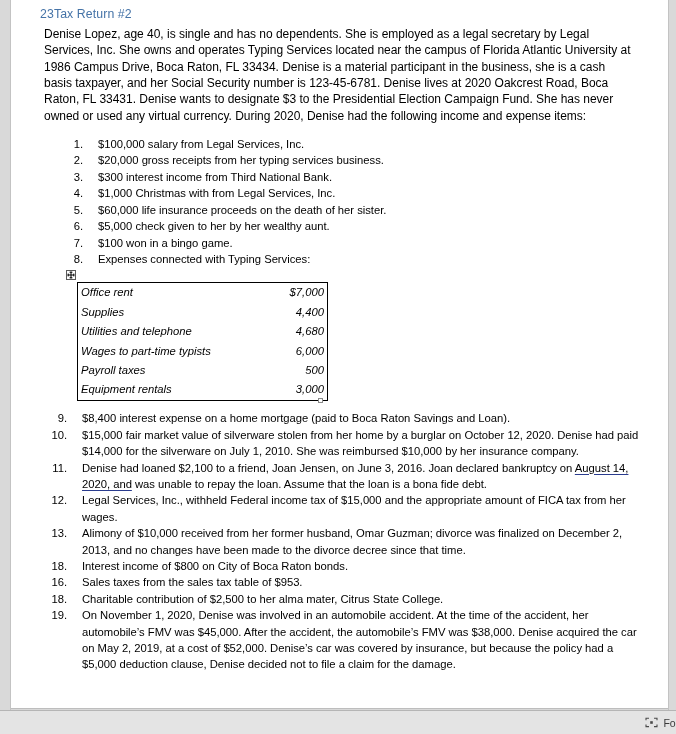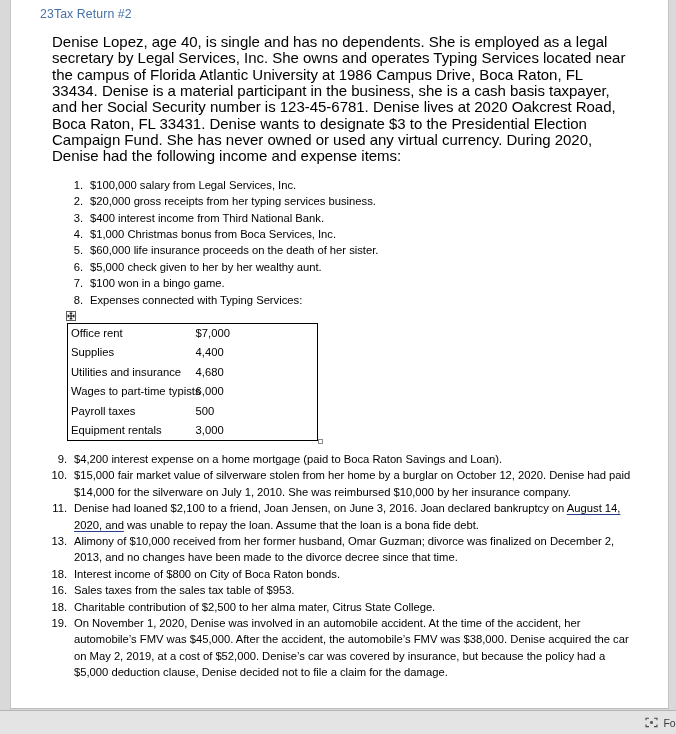--- a/index.html
+++ b/index.html
@@ -67,23 +67,23 @@
     color: #4573a7;
     font-size: 12.3px;
     line-height: 16px;
     margin: 0 0 2px 0;
     font-weight: normal;
     letter-spacing: 0.1px;
   }
 
   
   .intro-para {
-    margin: 12px;
+    margin: 4px;
     text-align: left;
-    font-size: 15px;
+    font-size: 12px;
     line-height: 16.35px;
     letter-spacing: -0.02px;
   }
 
   
   ol.num-list {
     list-style: none;
     margin: 0;
     padding: 0;
   }
@@ -98,20 +98,21 @@
   ol.num-list > li > .li-num {
     position: absolute;
     left: 0;
     top: 0;
     width: 24px;
     text-align: right;
     white-space: pre;
   }
   ol.num-list > li > .li-text {
     display: block;
+    margin-left: 8px;
   }
 
   #list-top {
     margin-top: 12px;
     margin-left: 25px;
   }
   #list-top > li {
     padding-left: 25px;
   }
   #list-top > li > .li-num {
@@ -138,38 +139,39 @@
     width: 10px;
     height: 10px;
     border: 1px solid #5a5a5a;
     background: #ffffff;
     box-sizing: border-box;
   }
   .table-handle svg { display: block; }
 
   table.expense-table {
     position: absolute;
-    left: 1px;
+    left: 11px;
     top: 12px;
     width: 251px;
     border-collapse: collapse;
     border: 1px solid #000000;
     table-layout: fixed;
+    font-style: italic;
   }
   table.expense-table td {
     border: none;
     padding: 0 3px 0 3px;
     font-size: 11.25px;
     line-height: 19.4px;
     height: 19.4px;
     white-space: nowrap;
     color: #000;
   }
   table.expense-table td.cell-label { text-align: left; }
-  table.expense-table td.cell-amount { }
+  table.expense-table td.cell-amount { text-align: right; }
 
   .table-resize-handle {
     position: absolute;
     left: 252px;
     top: 128px;
     width: 5px;
     height: 5px;
     border: 1px solid #8a8a8a;
     background: #ffffff;
     box-sizing: border-box;
@@ -234,25 +236,25 @@
         <li>
           <span class="li-num">1.</span>
           <span class="li-text">$100,000 salary from Legal Services, Inc.</span>
         </li>
         <li>
           <span class="li-num">2.</span>
           <span class="li-text">$20,000 gross receipts from her typing services business.</span>
         </li>
         <li>
           <span class="li-num">3.</span>
-          <span class="li-text">$400 interest income from Third National Bank.</span>
+          <span class="li-text">$300 interest income from Third National Bank.</span>
         </li>
         <li>
           <span class="li-num">4.</span>
-          <span class="li-text">$1,000 Christmas bonus from Boca Services, Inc.</span>
+          <span class="li-text">$1,000 Christmas with from Legal Services, Inc.</span>
         </li>
         <li>
           <span class="li-num">5.</span>
           <span class="li-text">$60,000 life insurance proceeds on the death of her sister.</span>
         </li>
         <li>
           <span class="li-num">6.</span>
           <span class="li-text">$5,000 check given to her by her wealthy aunt.</span>
         </li>
         <li>
@@ -278,21 +280,21 @@
           <tbody>
             <tr>
               <td class="cell-label">Office rent</td>
               <td class="cell-amount">$7,000</td>
             </tr>
             <tr>
               <td class="cell-label">Supplies</td>
               <td class="cell-amount">4,400</td>
             </tr>
             <tr>
-              <td class="cell-label">Utilities and insurance</td>
+              <td class="cell-label">Utilities and telephone</td>
               <td class="cell-amount">4,680</td>
             </tr>
             <tr>
               <td class="cell-label">Wages to part-time typists</td>
               <td class="cell-amount">6,000</td>
             </tr>
             <tr>
               <td class="cell-label">Payroll taxes</td>
               <td class="cell-amount">500</td>
             </tr>
@@ -302,29 +304,33 @@
             </tr>
           </tbody>
         </table>
 
         <div class="table-resize-handle"></div>
       </div>
 
       <ol class="num-list" id="list-bottom">
         <li>
           <span class="li-num">9.</span>
-          <span class="li-text">$4,200 interest expense on a home mortgage (paid to Boca Raton Savings and Loan).</span>
+          <span class="li-text">$8,400 interest expense on a home mortgage (paid to Boca Raton Savings and Loan).</span>
         </li>
         <li>
           <span class="li-num">10.</span>
           <span class="li-text">$15,000 fair market value of silverware stolen from her home by a burglar on October 12, 2020. Denise had paid $14,000 for the silverware on July 1, 2010. She was reimbursed $10,000 by her insurance company.</span>
         </li>
         <li>
           <span class="li-num">11.</span>
           <span class="li-text"><span>Denise had loaned $2,100 to a friend, Joan Jensen, on June 3, 2016. Joan declared bankruptcy on </span><span class="ins-underline">August 14, 2020, and</span><span> was unable to repay the loan. Assume that the loan is a bona fide debt.</span></span>
+        </li>
+        <li>
+          <span class="li-num">12.</span>
+          <span class="li-text">Legal Services, Inc., withheld Federal income tax of $15,000 and the appropriate amount of FICA tax from her wages.</span>
         </li>
         <li>
           <span class="li-num">13.</span>
           <span class="li-text">Alimony of $10,000 received from her former husband, Omar Guzman; divorce was finalized on December 2, 2013, and no changes have been made to the divorce decree since that time.</span>
         </li>
         <li>
           <span class="li-num">18.</span>
           <span class="li-text">Interest income of $800 on City of Boca Raton bonds.</span>
         </li>
         <li>

